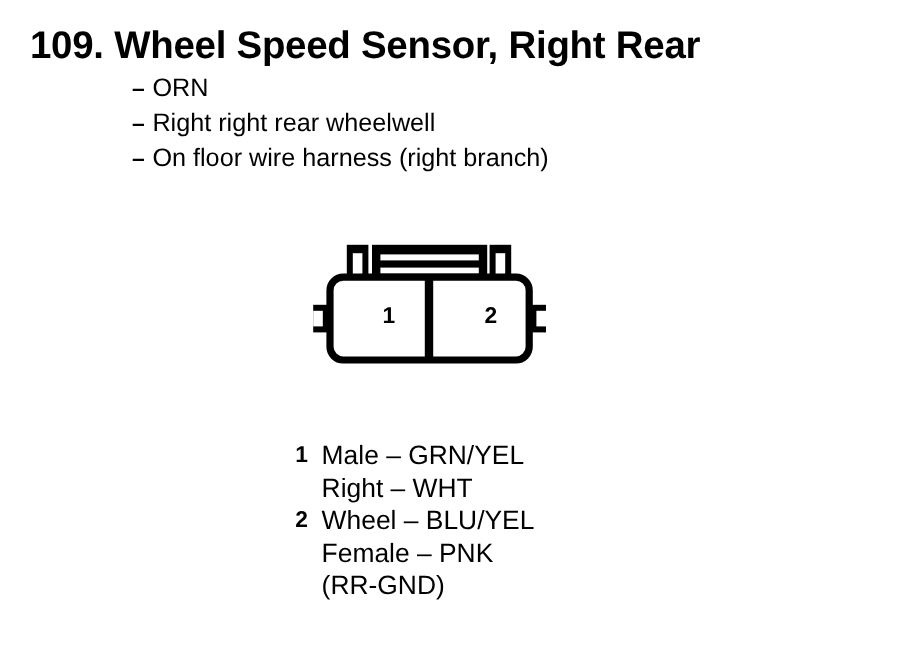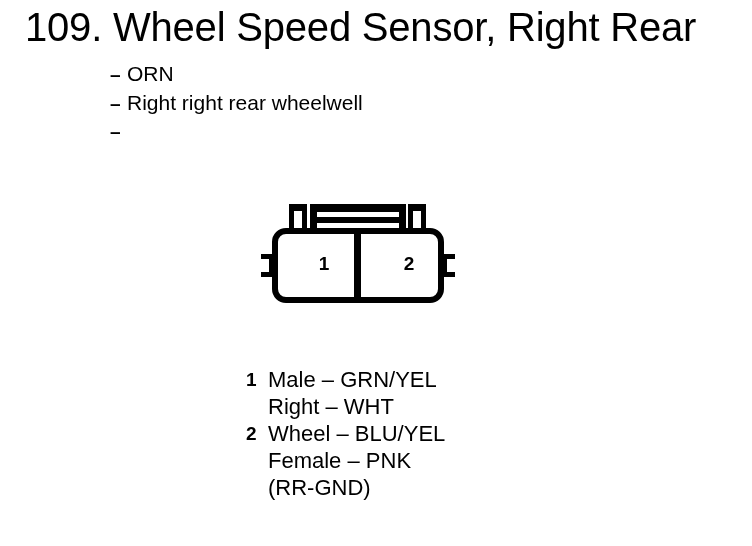--- a/index.html
+++ b/index.html
@@ -14,23 +14,23 @@
     overflow: hidden;
     font-family: "Liberation Sans", sans-serif;
     color: #000000;
     -webkit-font-smoothing: none;
   }
 
   
   .page-title {
     position: absolute;
     left: 25px;
-    top: 8px;
-    font-size: 40px;
-    font-weight: normal;
+    top: 18px;
+    font-size: 32px;
+    font-weight: bold;
     letter-spacing: -0.2px;
     white-space: nowrap;
     line-height: 38px;
   }
 
   
   .desc-list {
     position: absolute;
     left: 110px;
     top: 60px;
@@ -202,20 +202,21 @@
   <div class="desc-item">
     <span class="desc-dash">–</span>
     <span class="desc-text">ORN</span>
   </div>
   <div class="desc-item">
     <span class="desc-dash">–</span>
     <span class="desc-text">Right right rear wheelwell</span>
   </div>
   <div class="desc-item">
     <span class="desc-dash">–</span>
+    <span class="desc-text">On floor wire harness (right branch)</span>
   </div>
 </div>
 
 <div class="connector">
   <div class="post post-left"></div>
   <div class="post post-right"></div>
 
   <div class="latch">
     <div class="latch-slot latch-slot-1"></div>
     <div class="latch-slot latch-slot-2"></div>

